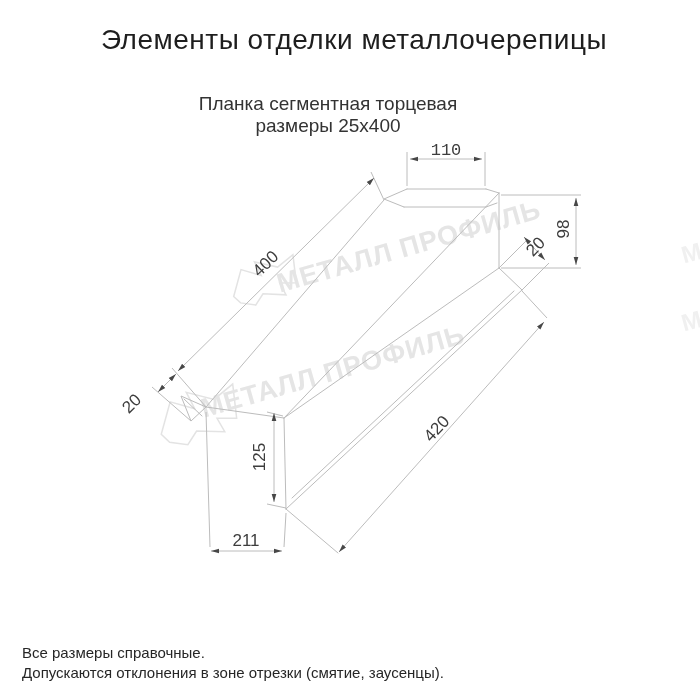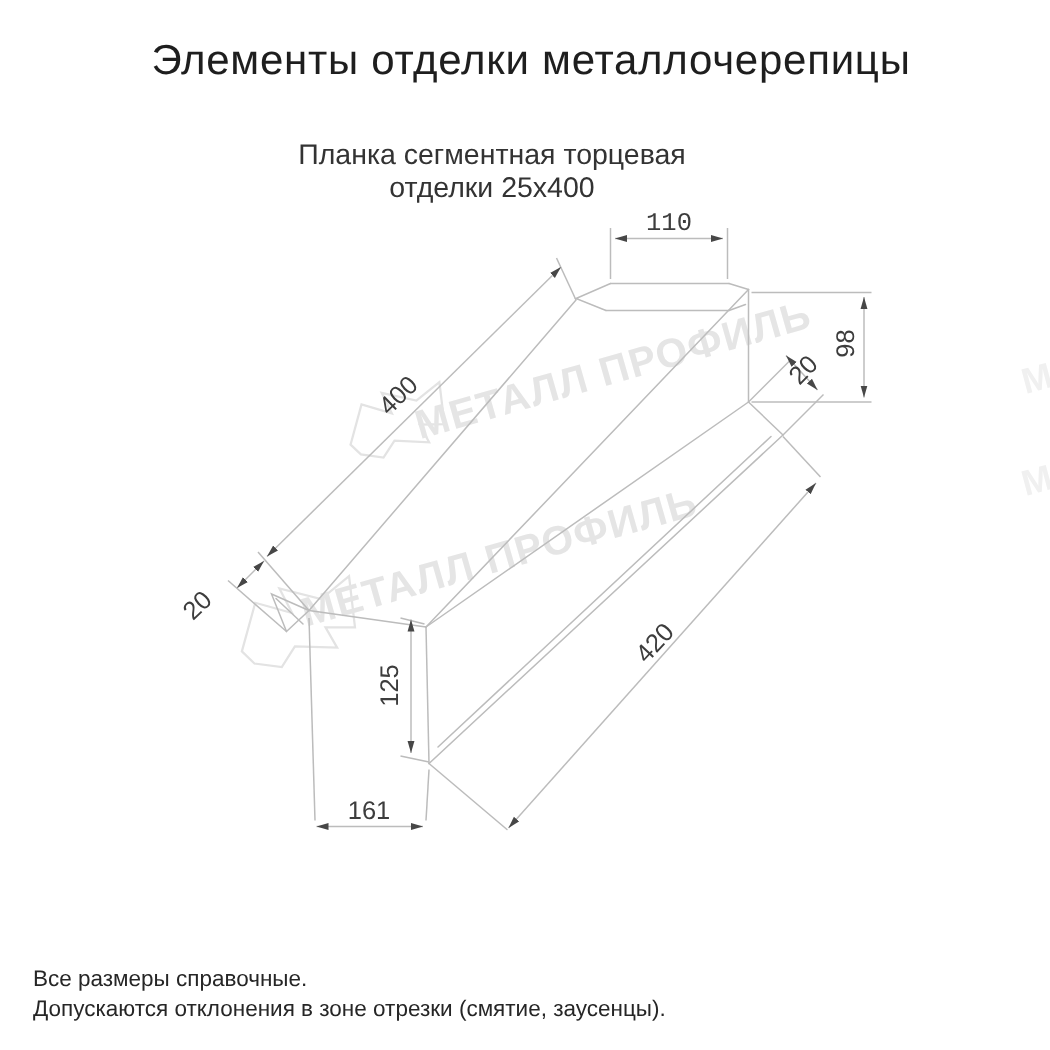--- a/index.html
+++ b/index.html
@@ -49,21 +49,21 @@
         <path d="M2,30 L16,6 L34,17 L31,2 L52,13 L70,5 L66,33 L50,29 L53,42 L31,35 L21,44 L7,38 Z"></path>
       </g>
       <g transform="translate(150,400) rotate(-15)" stroke="#e3e3e3" fill="none" stroke-width="1.5">
         <path d="M2,36 L19,7 L41,20 L37,2 L62,16 L84,6 L79,40 L60,35 L64,50 L37,42 L25,53 L8,46 Z"></path>
       </g>
     </svg>
   </div>
 
   <div class="title">Элементы отделки металлочерепицы</div>
   <div class="subtitle l1">Планка сегментная торцевая</div>
-  <div class="subtitle l2">отделки 25х400</div>
+  <div class="subtitle l2">размеры 25х400</div>
 
   <svg class="draw" width="700" height="700" viewBox="0 0 700 700">
     <defs>
       <marker id="arr" orient="auto-start-reverse" markerUnits="userSpaceOnUse" markerWidth="9" markerHeight="6" refX="8" refY="3">
         <path d="M0,0.7 L8,3 L0,5.3 Z" fill="#474747"></path>
       </marker>
     </defs>
 
     <g stroke="#bcbcbc" stroke-width="1" fill="none" stroke-linecap="round">
 
@@ -123,19 +123,19 @@
       <line x1="339" y1="552" x2="544" y2="322" marker-start="url(#arr)" marker-end="url(#arr)"></line>
     </g>
   </svg>
 
   <span class="dim-label r0" style="left:446px;top:150px;font-family:Liberation Mono, monospace;">110</span>
   <span class="dim-label r90" style="left:564px;top:229px;">98</span>
   <span class="dim-label r46" style="left:536px;top:247px;">20</span>
   <span class="dim-label r44" style="left:266px;top:264px;">400</span>
   <span class="dim-label r44" style="left:132px;top:404px;">20</span>
   <span class="dim-label r90" style="left:260px;top:457px;">125</span>
-  <span class="dim-label r0" style="left:246px;top:541px;">161</span>
+  <span class="dim-label r0" style="left:246px;top:541px;">211</span>
   <span class="dim-label r47" style="left:437px;top:429px;">420</span>
 
   <div class="footer f2">Допускаются отклонения в зоне отрезки (смятие, заусенцы).</div>
   <div class="footer f1">Все размеры справочные.</div>
 
 </div>
 
 </body></html>

